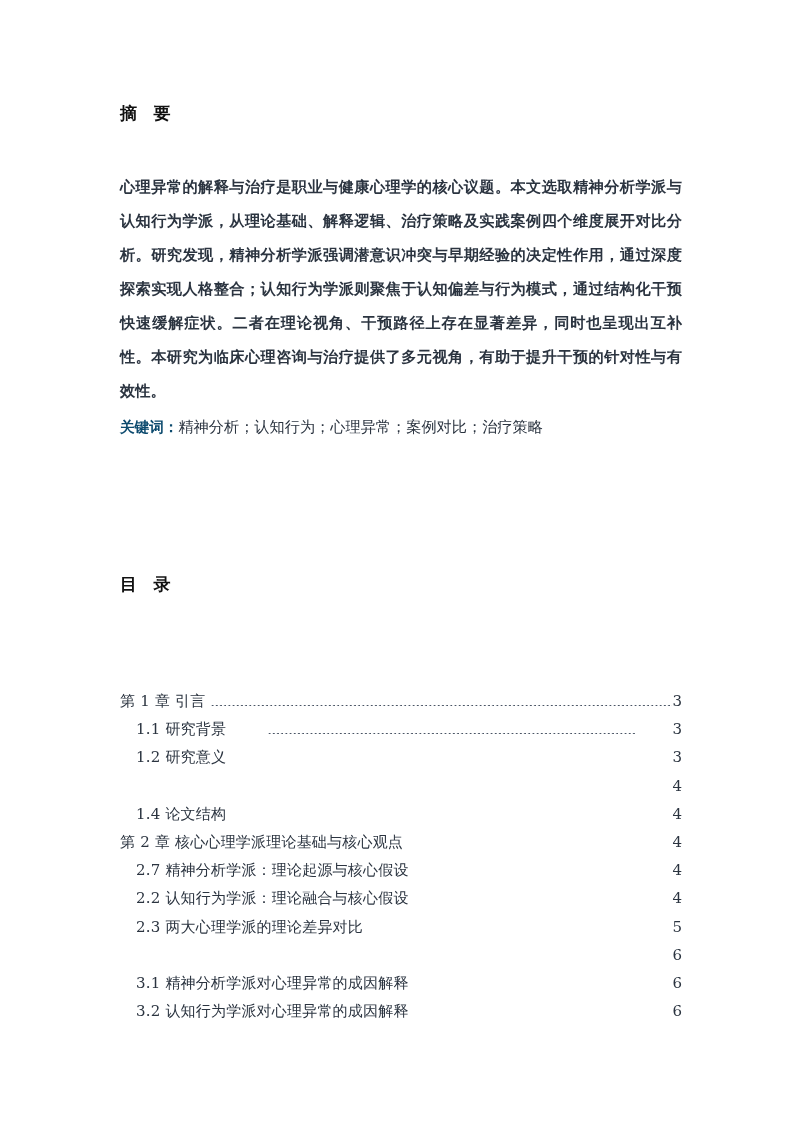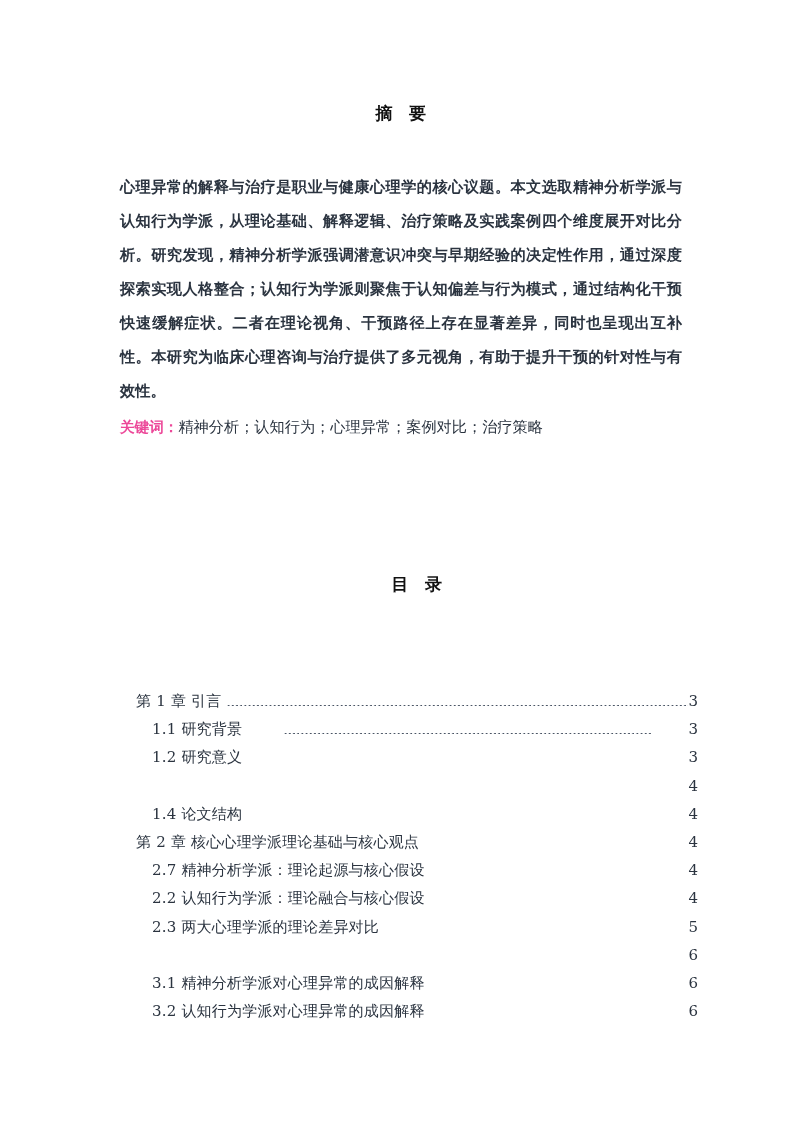--- a/index.html
+++ b/index.html
@@ -32,21 +32,20 @@
     left: 120px;
     top: 100px;
     width: 562px;
   }
 
   .section-heading {
     font-family: "DejaVu Sans", "Liberation Sans", sans-serif;
     font-weight: bold;
     font-size: 17px;
     color: #111111;
-    text-align: center;
     letter-spacing: 0.5px;
     line-height: 26px;
     margin: 0;
   }
   .section-heading .gap {
     display: inline-block;
     width: 16px;
   }
 
   .abstract-body {
@@ -67,31 +66,31 @@
 
   .keywords-line {
     margin-top: 2px;
     font-size: 15.2px;
     line-height: 34px;
     color: #2b3440;
   }
   .keywords-label {
     font-family: "DejaVu Sans", "Liberation Sans", sans-serif;
     font-weight: bold;
-    color: #ec4899;
+    color: #0c4a6e;
     font-size: 14.6px;
   }
   .keywords-values {
     color: #2b3440;
   }
 
   
   .toc-section {
     position: absolute;
-    left: 136px;
+    left: 120px;
     top: 571px;
     width: 562px;
   }
 
   .toc-list {
     margin: 0;
     padding: 0;
     list-style: none;
     margin-top: 90px;
     text-align: center;

